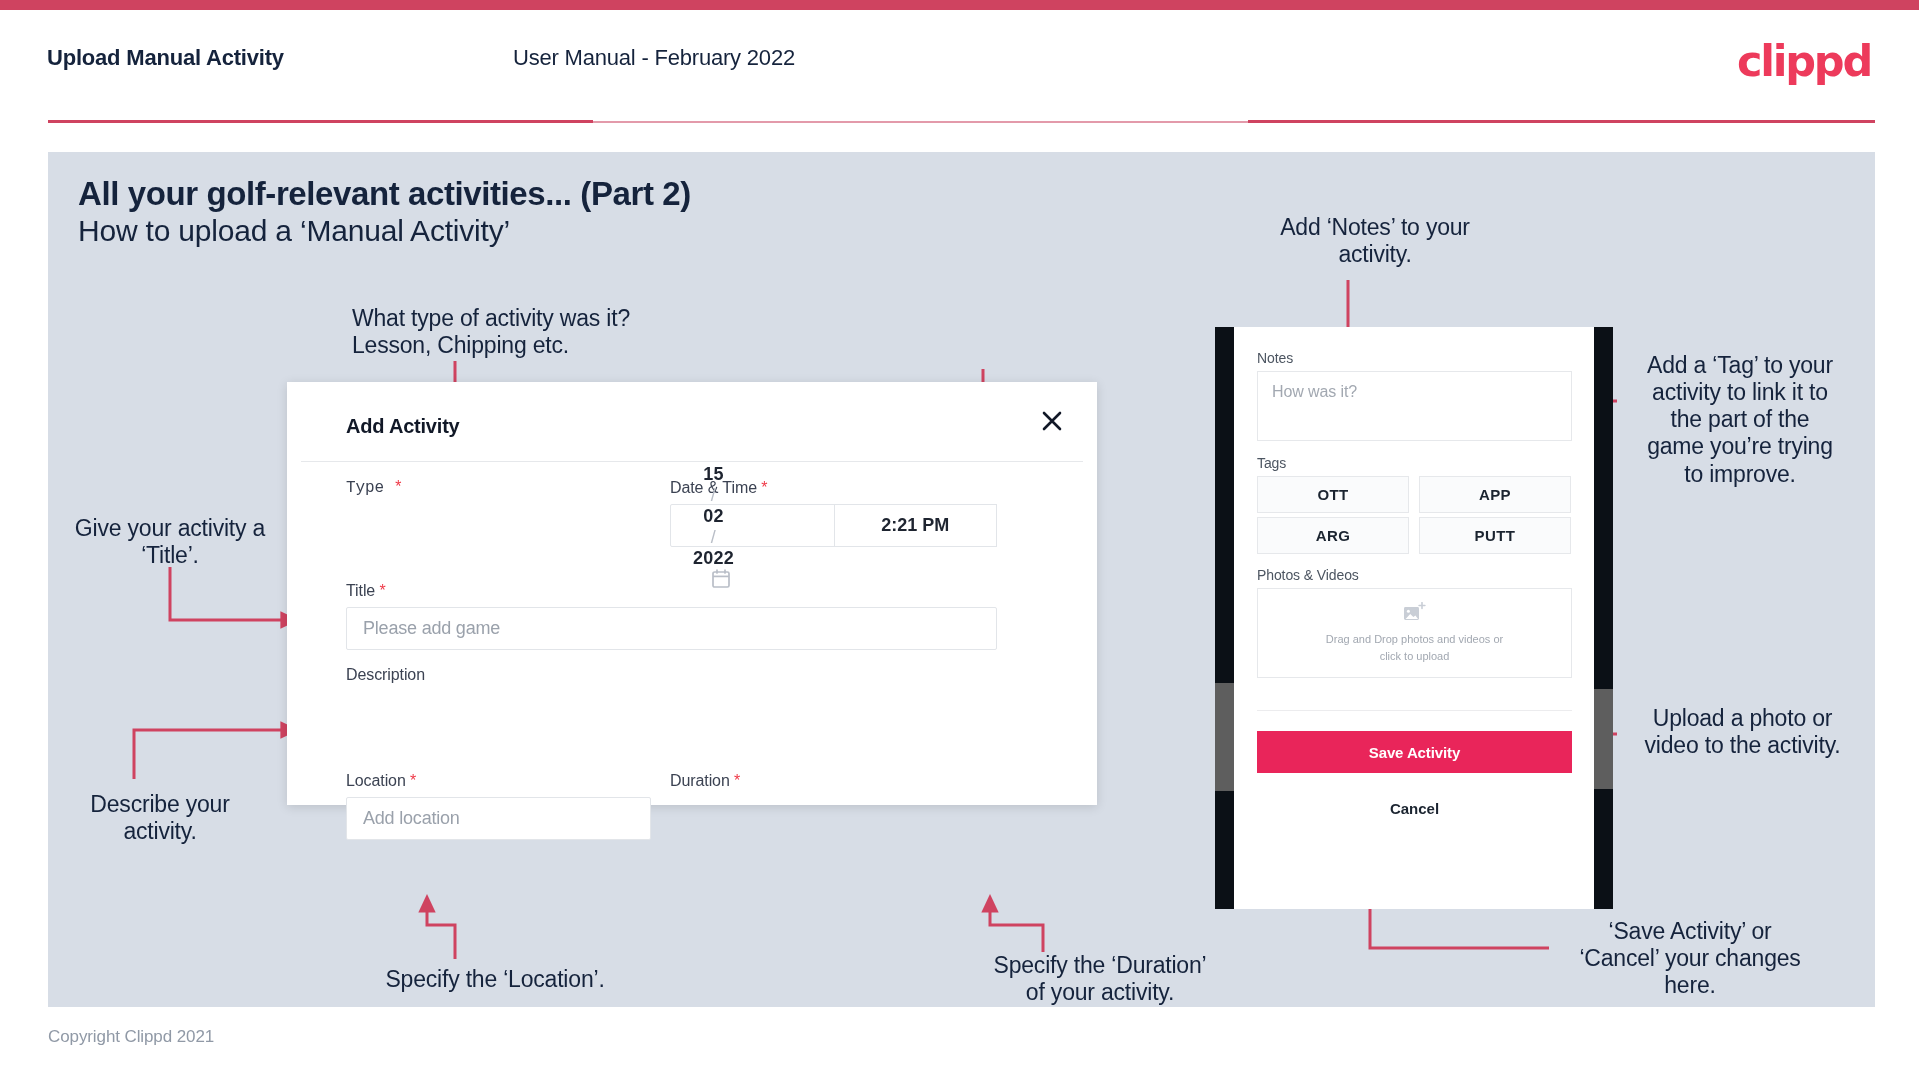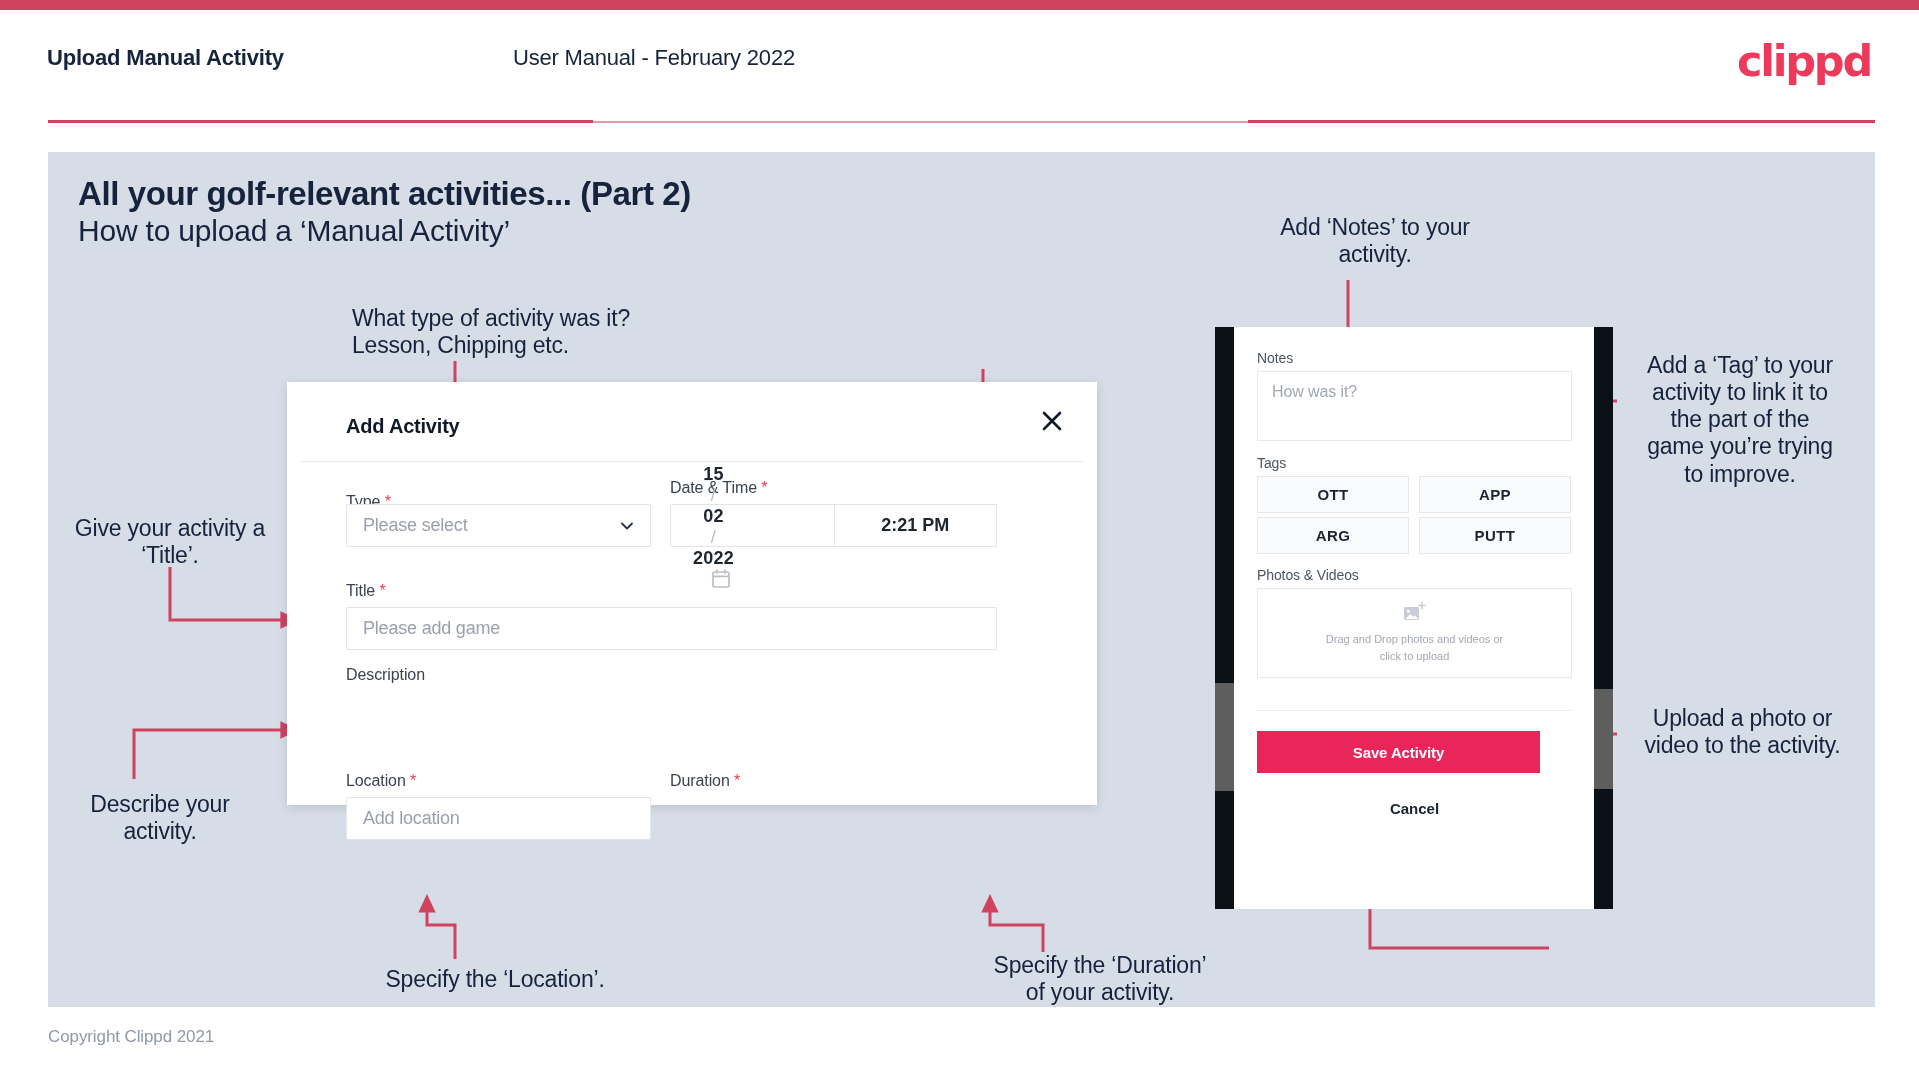--- a/index.html
+++ b/index.html
@@ -198,20 +198,23 @@
 of your activity.</div>
   <div class="note ctr" style="left:1235px;top:214px;width:280px;">Add ‘Notes’ to your
 activity.</div>
   <div class="note ctr" style="left:1625px;top:352px;width:230px;">Add a ‘Tag’ to your
 activity to link it to
 the part of the
 game you’re trying
 to improve.</div>
   <div class="note ctr" style="left:1625px;top:705px;width:235px;">Upload a photo or
 video to the activity.</div>
+  <div class="note ctr" style="left:1560px;top:918px;width:260px;">‘Save Activity’ or
+‘Cancel’ your changes
+here.</div>
 
   <svg id="arrows" viewBox="0 0 1919 1079" xmlns="http://www.w3.org/2000/svg">
     <defs>
       <marker id="ah" markerWidth="7" markerHeight="7" refX="4.2" refY="3.5" orient="auto">
         <path d="M0,0.6 L6.2,3.5 L0,6.4 z" fill="#cf4360"></path>
       </marker>
     </defs>
     <g stroke="#cf4360" stroke-width="3" fill="none" marker-end="url(#ah)">
 
       <path d="M455,361 L455,418 L513,418 L513,484"></path>
@@ -238,28 +241,22 @@
 
   <div class="dialog">
     <div class="dlg-title">Add Activity</div>
     <div class="dlg-close">
       <svg width="22" height="22" viewBox="0 0 22 22">
         <path d="M3,3 L19,19 M19,3 L3,19" stroke="#111827" stroke-width="2.6" stroke-linecap="round"></path>
       </svg>
     </div>
     <div class="dlg-divider"></div>
 
-    <div class="fld-label" style="left:59px;top:111px;">
+    <div class="fld-label" style="left:59px;top:97px;font-family:Liberation Mono, monospace;">
       <span>Type</span><span class="req"> *</span>
-    </div>
-    <div class="ctrl" style="left:59px;top:122px;width:305px;height:43px;">
-      <span class="ph">Please select</span>
-      <svg class="chev" viewBox="0 0 14 14">
-        <path d="M2,4.5 L7,9.5 L12,4.5" stroke="#2b3340" stroke-width="1.8" fill="none" stroke-linecap="round" stroke-linejoin="round"></path>
-      </svg>
     </div>
 
     <div class="fld-label" style="left:383px;top:97px;">
       <span>Date &amp; Time</span><span class="req"> *</span>
     </div>
     <div class="ctrl" style="left:383px;top:122px;width:327px;height:43px;">
       <div class="dt-seg" style="padding-left:22px;flex-direction:column;">
         <span>15</span>
         <span class="dt-slash">/</span>
         <span>02</span>
@@ -323,20 +320,20 @@
           <circle cx="5.4" cy="9.3" r="1.5" fill="#fff"></circle>
           <path d="M2.6,17 L7.2,12 L10.4,15 L12.4,13.4 L15,17 z" fill="#fff"></path>
           <path d="M19,0.6 V6.4 M16.1,3.5 H21.9" stroke="#c9ced6" stroke-width="1.6" stroke-linecap="round"></path>
         </svg>
         <div class="p-drop-txt">Drag and Drop photos and videos or
 click to upload</div>
       </div>
 
       <div class="p-hr" style="left:23px;top:383px;width:315px;"></div>
 
-      <div class="p-save" style="left:23px;top:404px;width:283px;height:42px;">Save Activity</div>
+      <div class="p-save" style="left:23px;top:404px;width:315px;height:42px;">Save Activity</div>
       <div class="p-cancel" style="left:23px;top:460px;width:315px;height:42px;">Cancel</div>
     </div>
   </div>
 
   <div class="footer">Copyright Clippd 2021</div>
 
 </div>
 
 </body></html>

